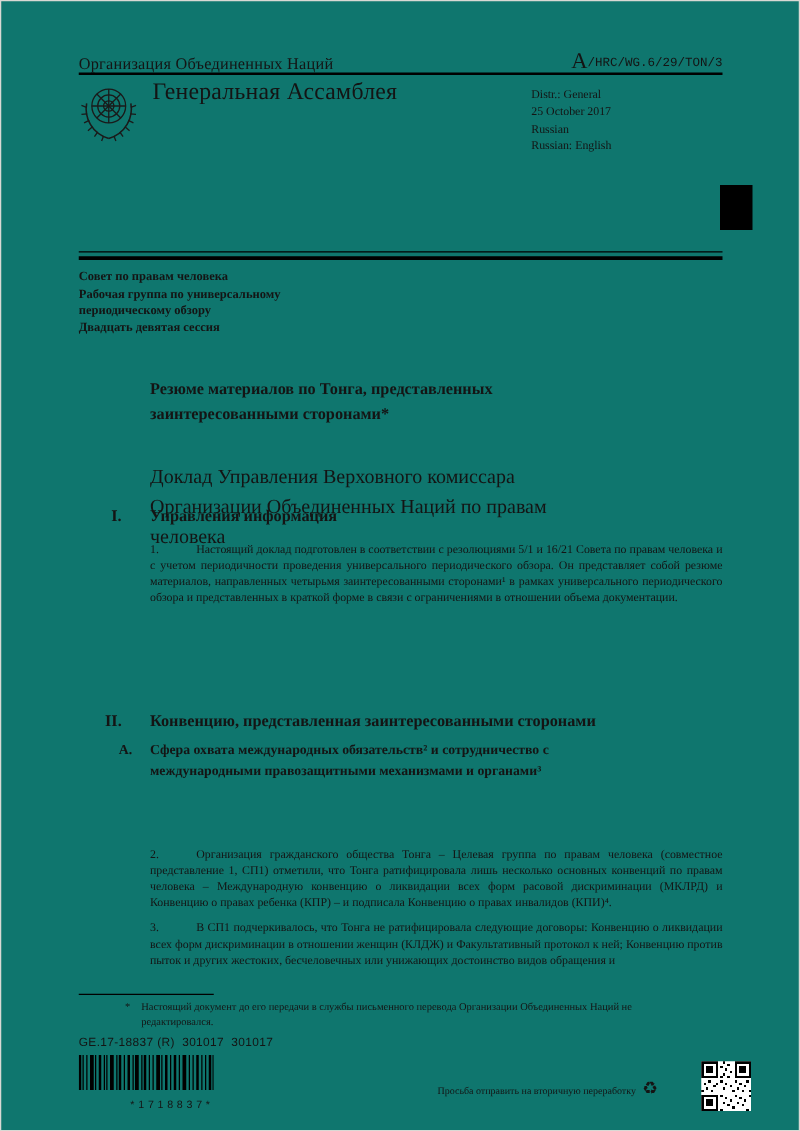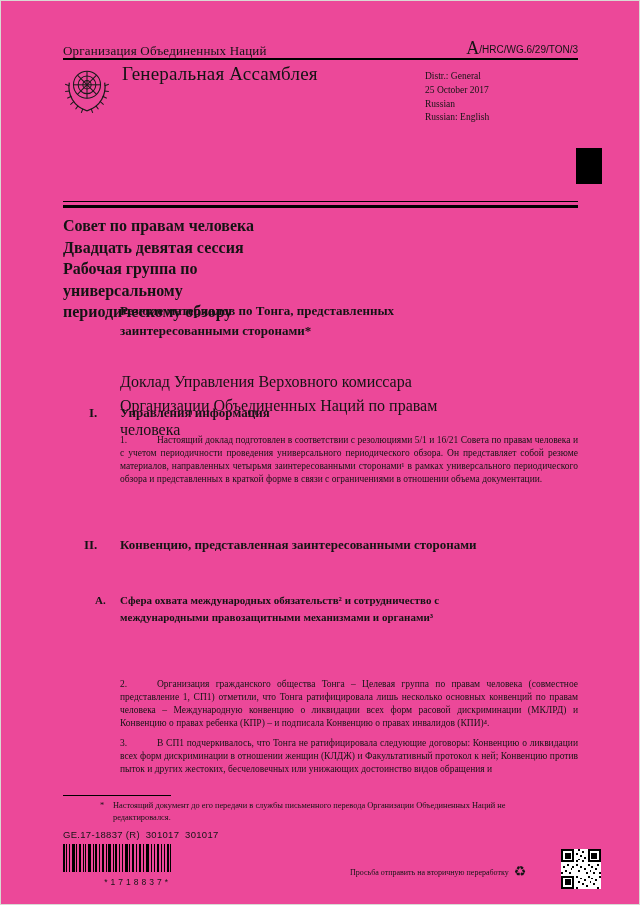--- a/index.html
+++ b/index.html
@@ -1,49 +1,49 @@
 <!DOCTYPE html>
 <html lang="ru"><head>
 <meta charset="utf-8">
 <style>
   html,body{margin:0;padding:0;}
   body{background:#e6e6e2;font-family:"Liberation Serif","DejaVu Serif",serif;color:#141414;}
-  .page{position:relative;width:640px;height:905px;background:#ec4899;overflow:hidden;box-shadow:inset 0 0 0 1px #d9d9d4;margin:0 auto;}
+  .page{position:relative;width:640px;height:905px;background:#0f766e;overflow:hidden;box-shadow:inset 0 0 0 1px #d9d9d4;margin:0 auto;}
 
   
   .top-row{position:absolute;left:63px;right:62px;top:38px;display:flex;justify-content:space-between;align-items:flex-end;}
   .org-name{font-size:13px;letter-spacing:.2px;}
   .doc-symbol{white-space:nowrap;}
   .sym-a{font-size:18px;}
-  .sym-rest{font-size:10px;font-family:Liberation Sans, sans-serif;position:relative;top:-1px;}
+  .sym-rest{font-size:10px;font-family:Liberation Mono, monospace;position:relative;top:-1px;}
   .rule-top{position:absolute;left:63px;right:62px;top:58px;height:2px;background:#000;}
 
   
   .emblem{position:absolute;left:61px;top:64px;width:52px;height:52px;}
   .assembly{position:absolute;left:122px;top:63px;font-size:19px;font-weight:normal;margin:0;letter-spacing:.2px;}
   .distr{position:absolute;left:425px;top:70px;font-size:9.5px;line-height:1.45;}
   .black-mark{position:absolute;left:576px;top:148px;width:26px;height:36px;background:#000;}
   .rule-mid-thin{position:absolute;left:63px;right:62px;top:201px;height:1px;background:#000;}
   .rule-mid{position:absolute;left:63px;right:62px;top:205px;height:3px;background:#000;}
 
   
-  .session{position:absolute;left:63px;top:215px;font-size:16px;line-height:1.35;}
+  .session{position:absolute;left:63px;top:215px;font-size:10px;line-height:1.35;}
   .session .wg{max-width:192px;}
   .bold{font-weight:bold;}
 
   
   .doc-title{position:absolute;left:120px;top:301px;width:392px;font-size:13px;font-weight:bold;line-height:1.5;margin:0;}
   .doc-subtitle{position:absolute;left:120px;top:370px;width:370px;font-size:16px;font-weight:normal;line-height:1.5;margin:0;}
 
   
   .sec-head{position:absolute;display:flex;font-weight:bold;}
   .sec-num{flex:none;}
   .sec1{left:89px;top:405px;font-size:13px;}
   .sec1 .sec-num{width:31px;}
-  .sec2{left:84px;top:536px;font-size:13px;line-height:1.45;}
+  .sec2{left:84px;top:568px;font-size:13px;line-height:1.45;}
   .sec2 .sec-num{width:36px;}
   .sec2 .sec-text{width:430px;}
   .seca{left:95px;top:592px;font-size:11px;line-height:1.5;}
   .seca .sec-num{width:25px;}
   .seca .sec-text{width:402px;}
 
   
   .para{position:absolute;left:120px;width:458px;font-size:9.5px;line-height:1.38;text-align:justify;margin:0;}
   .p1{top:434px;}
   .p2{top:650px;margin-top:28px;}
@@ -102,22 +102,22 @@
     <div>Russian</div>
     <div>Russian: English</div>
   </div>
 
   <div class="black-mark"></div>
   <div class="rule-mid-thin"></div>
   <div class="rule-mid"></div>
 
   <section class="session">
     <div class="bold">Совет по правам человека</div>
+    <div class="bold wg">Рабочая группа по универсальному периодическому обзору</div>
     <div class="bold">Двадцать девятая сессия</div>
-    <div class="bold wg">Рабочая группа по универсальному периодическому обзору</div>
   </section>
 
   <h2 class="doc-title">Резюме материалов по Тонга, представленных заинтересованными сторонами*</h2>
   <h3 class="doc-subtitle">Доклад Управления Верховного комиссара Организации Объединенных Наций по правам человека</h3>
 
   <div class="sec-head sec1">
     <span class="sec-num">I.</span>
     <span class="sec-text">Управления информация</span>
   </div>
   <p class="para p1"><span class="pnum">1.</span><span>Настоящий доклад подготовлен в соответствии с резолюциями 5/1 и 16/21 Совета по правам человека и с учетом периодичности проведения универсального периодического обзора. Он представляет собой резюме материалов, направленных четырьмя заинтересованными сторонами¹ в рамках универсального периодического обзора и представленных в краткой форме в связи с ограничениями в отношении объема документации.</span></p>

